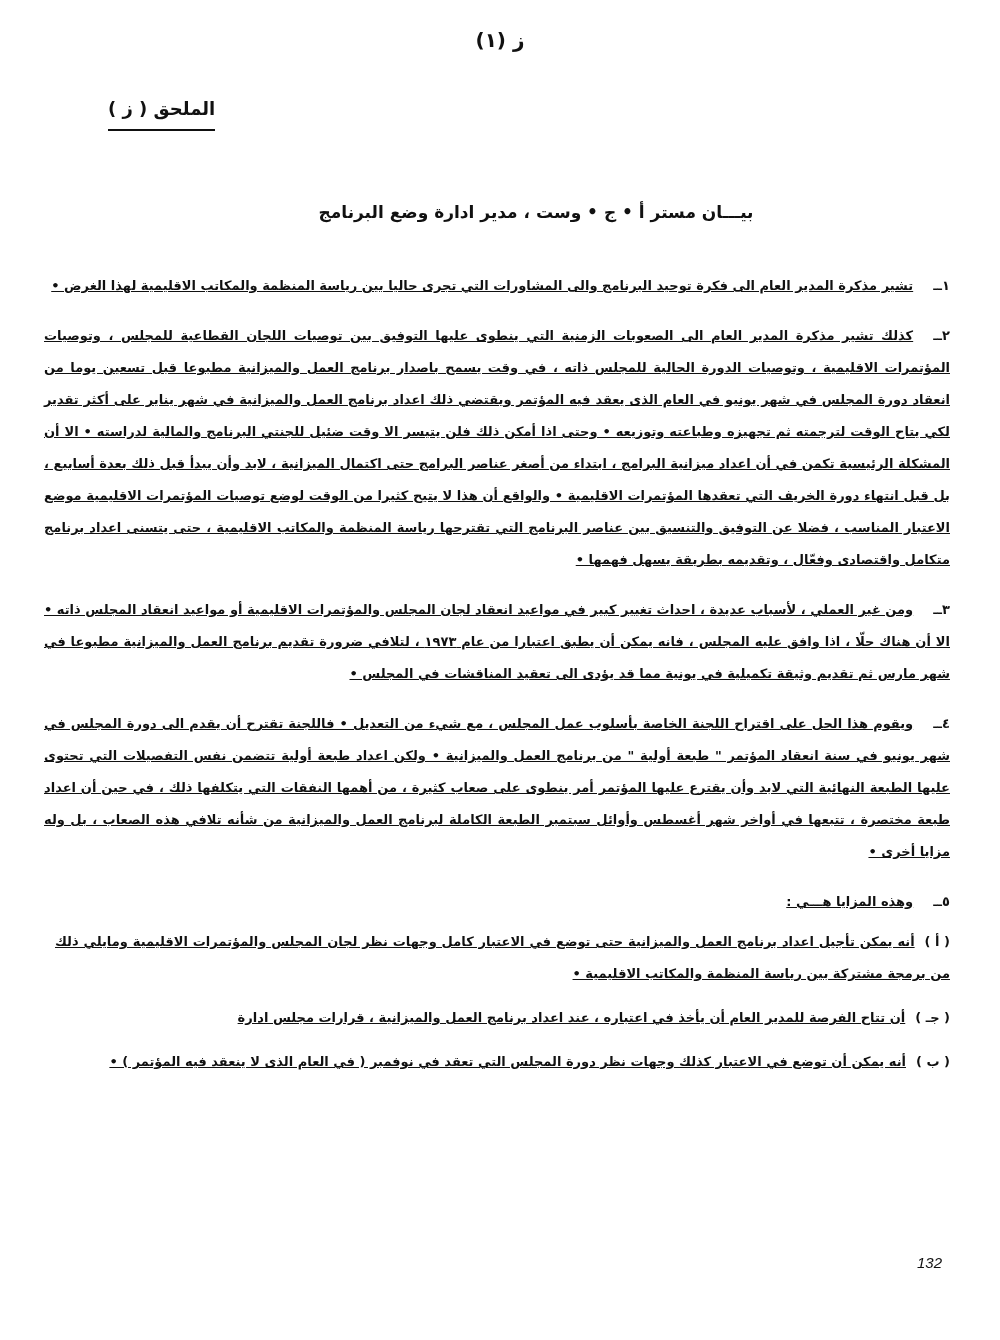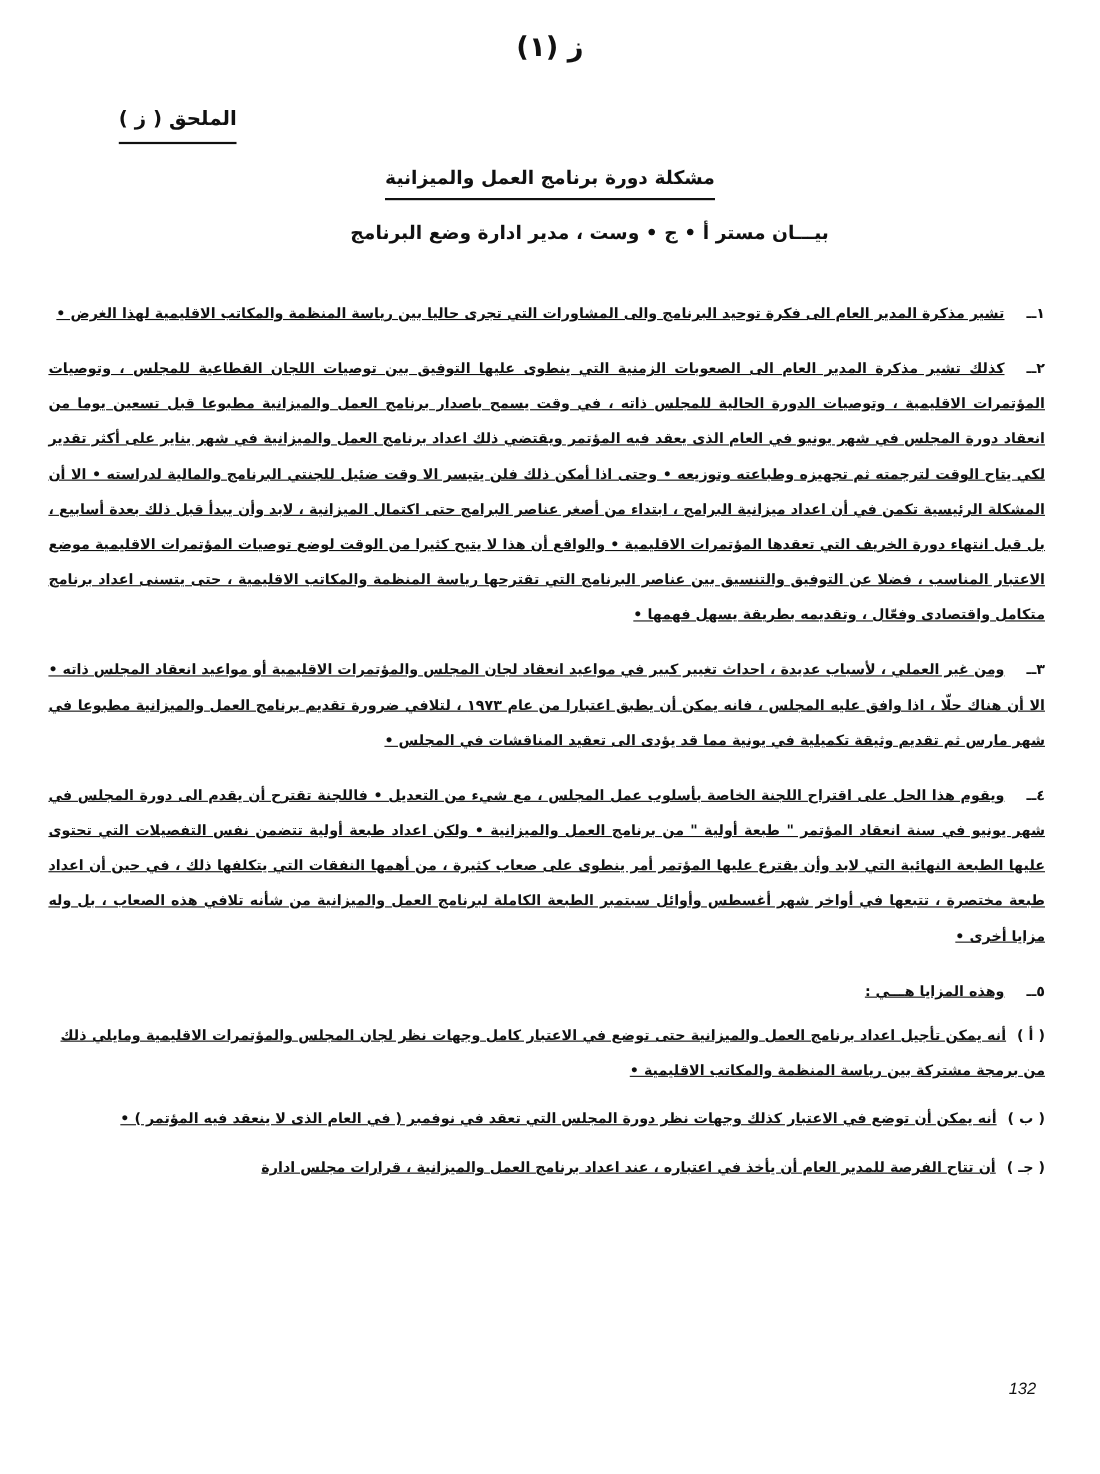--- a/index.html
+++ b/index.html
@@ -20,21 +20,21 @@
       left: 0; top: 0;
       width: 1000px;
       height: 1340px;
     }
     .page-code {
       position: absolute;
       top: 28px;
       left: 0;
       width: 1000px;
       text-align: center;
-      font-size: 25px;
+      font-size: 20px;
       font-weight: bold;
       direction: rtl;
     }
     .annex-label {
       position: absolute;
       top: 98px;
       left: 108px;
       font-size: 18px;
       font-weight: bold;
       border-bottom: 2px solid #111;
@@ -107,23 +107,20 @@
   </style>
 </head>
 <body>
 
 <div class="page">
 
   <div class="page-code">ز (١)</div>
 
   <div class="annex-label">الملحق ( ز )</div>
 
-  <div class="doc-title">
-    <span>مشكلة دورة برنامج العمل والميزانية</span>
-  </div>
 
   <div class="doc-subtitle">بيـــان مستر أ • ج • وست ، مدير ادارة وضع البرنامج</div>
 
   <div class="body-text">
 
     <p class="para">
       <span class="num">١ــ</span><span>تشير مذكرة المدير العام الى فكرة توحيد البرنامج والى المشاورات التي تجرى حاليا بين رياسة المنظمة والمكاتب الاقليمية لهذا الغرض •</span>
     </p>
 
     <p class="para">
@@ -140,24 +137,24 @@
 
     <p class="para" style="margin-bottom:8px;margin-top:12px;">
       <span class="num">٥ــ</span><span>وهذه المزايا هـــي :</span>
     </p>
 
     <div class="sub-item">
       <span class="label">( أ )</span><span>أنه يمكن تأجيل اعداد برنامج العمل والميزانية حتى توضع في الاعتبار كامل وجهات نظر لجان المجلس والمؤتمرات الاقليمية ومايلي ذلك من برمجة مشتركة بين رياسة المنظمة والمكاتب الاقليمية •</span>
     </div>
 
     <div class="sub-item">
-      <span class="label">( ب )</span><span>أنه يمكن أن توضع في الاعتبار كذلك وجهات نظر دورة المجلس التي تعقد في نوفمبر ( في العام الذى لا ينعقد فيه المؤتمر ) •</span>
+      <span class="label">( جـ )</span><span>أن تتاح الفرصة للمدير العام أن يأخذ في اعتباره ، عند اعداد برنامج العمل والميزانية ، قرارات مجلس ادارة</span>
     </div>
 
     <div class="sub-item">
-      <span class="label">( جـ )</span><span>أن تتاح الفرصة للمدير العام أن يأخذ في اعتباره ، عند اعداد برنامج العمل والميزانية ، قرارات مجلس ادارة</span>
+      <span class="label">( ب )</span><span>أنه يمكن أن توضع في الاعتبار كذلك وجهات نظر دورة المجلس التي تعقد في نوفمبر ( في العام الذى لا ينعقد فيه المؤتمر ) •</span>
     </div>
 
   </div>
 
   <div class="page-number">132</div>
 
 </div>
 
 </body></html>

